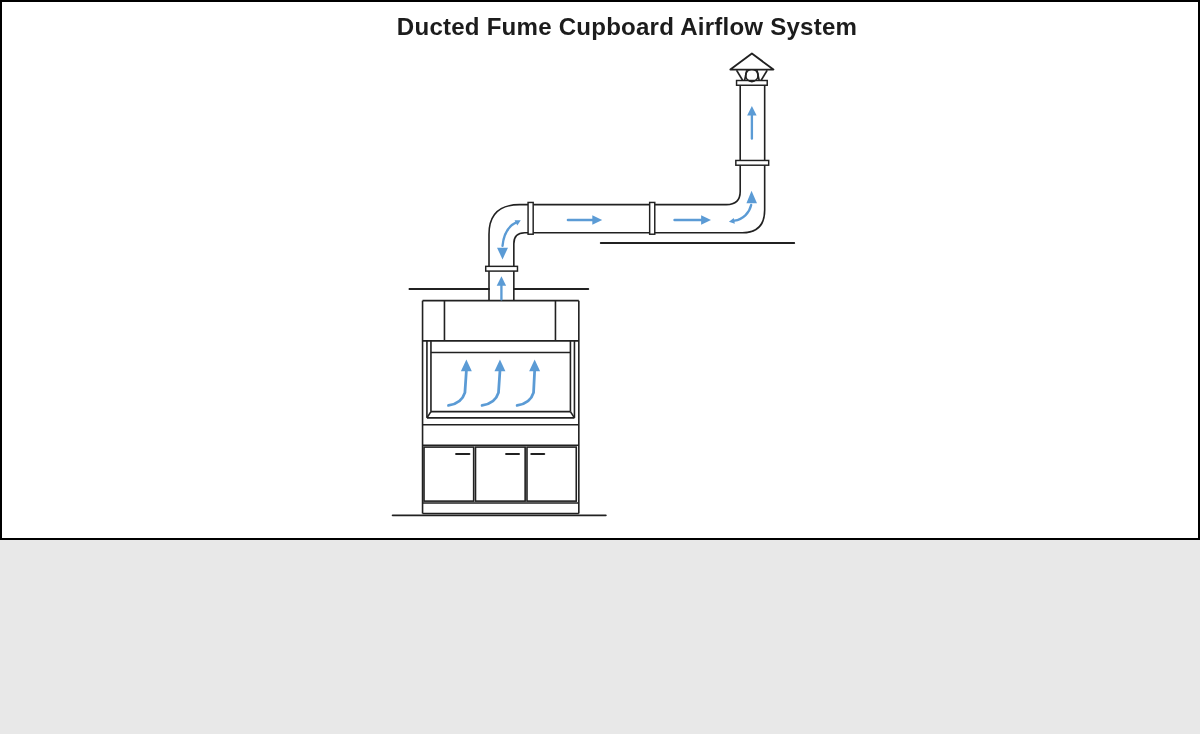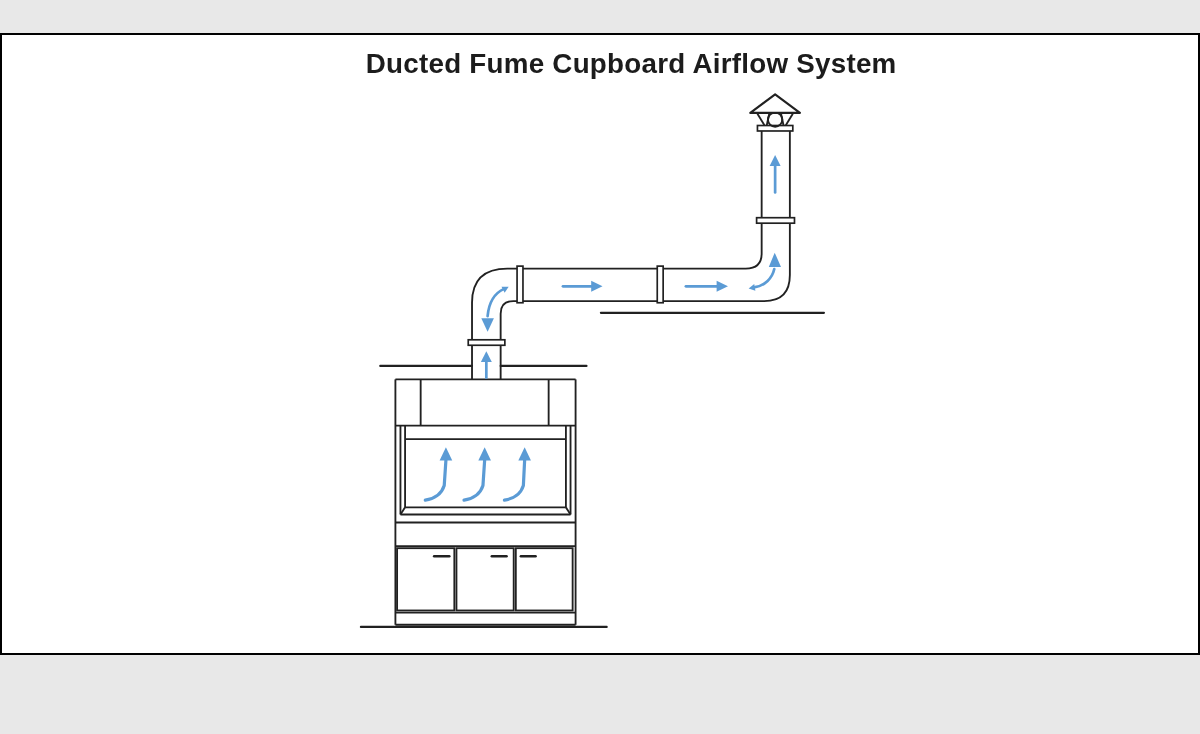--- a/index.html
+++ b/index.html
@@ -3,27 +3,26 @@
 <meta charset="utf-8">
 <style>
   html, body {
     margin: 0;
     padding: 0;
     background: #e8e8e8;
   }
   .frame {
     position: relative;
     width: 1200px;
-    height: 622px;
+    height: 540px;
     box-sizing: border-box;
     background: var(--background, #ffffff);
     border: 2px solid var(--border, #000000);
     overflow: hidden;
     font-family: "Liberation Sans", sans-serif;
-    margin-top: 33px;
   }
   svg.diagram {
     position: absolute;
     left: 0;
     top: 0;
     width: 100%;
     height: 100%;
     display: block;
   }
   .title-text {

